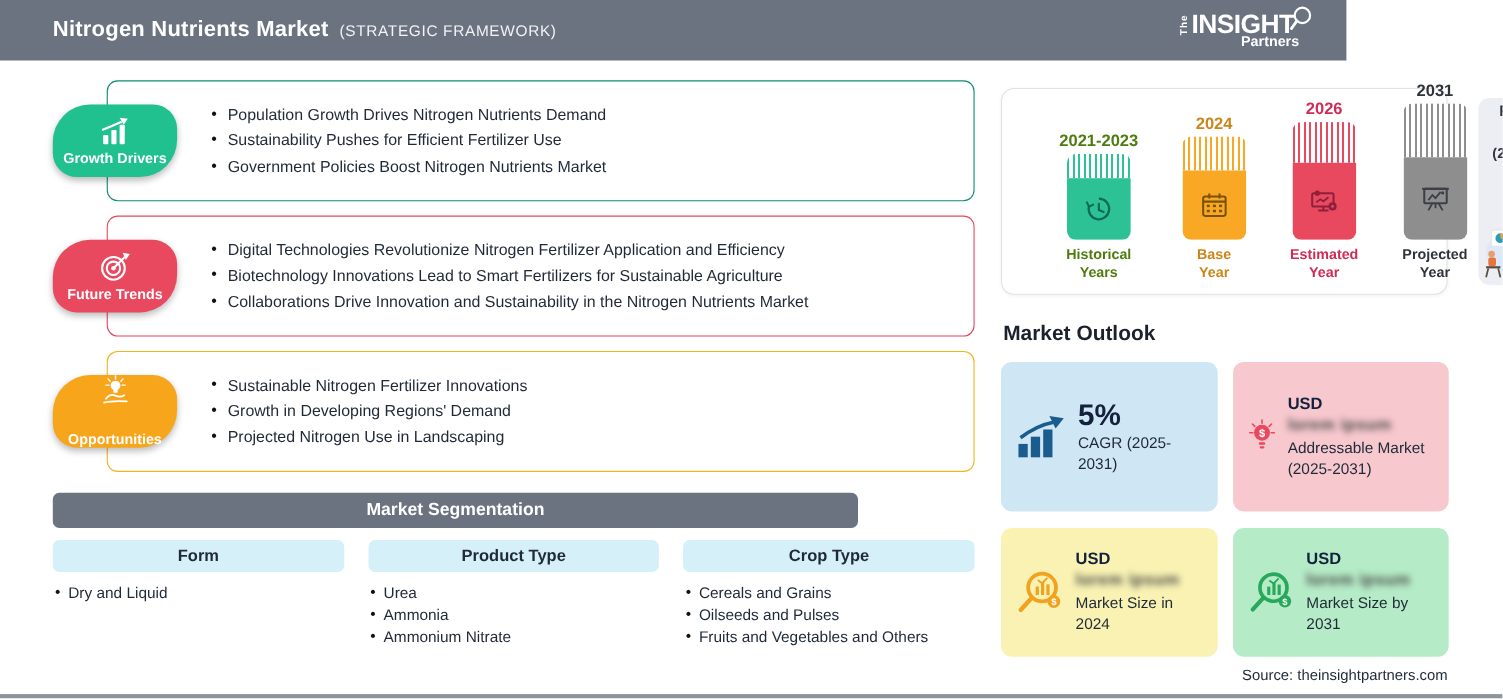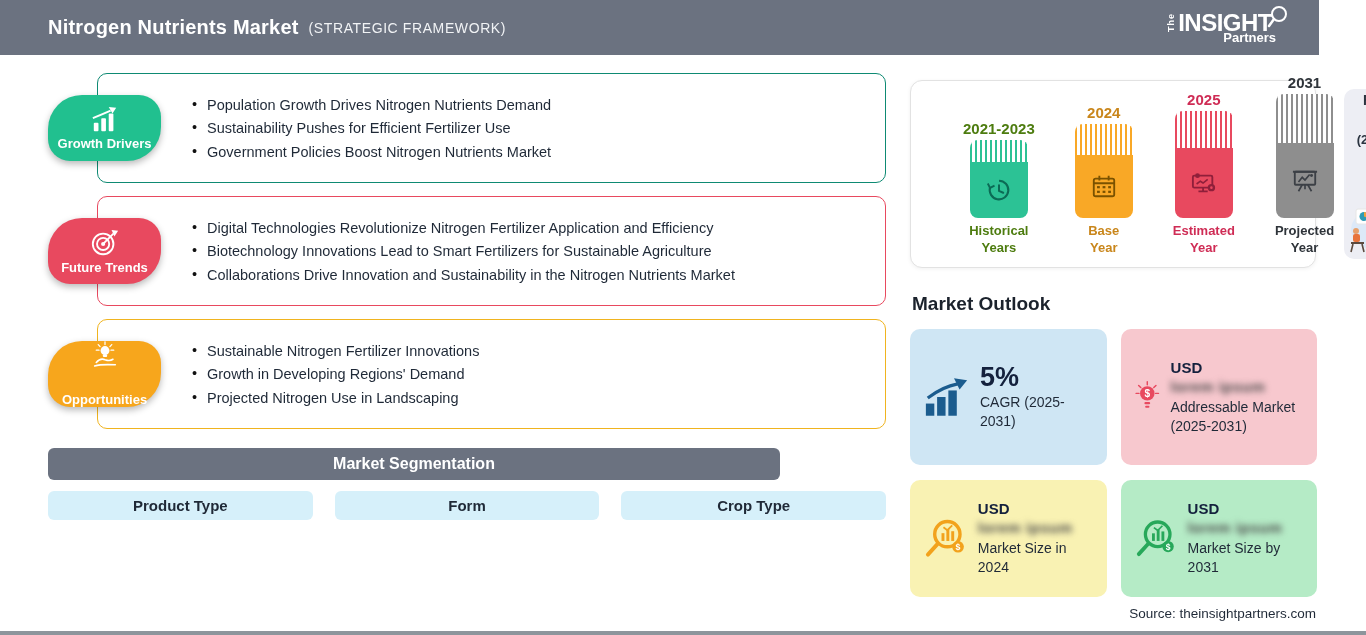--- a/index.html
+++ b/index.html
@@ -1,21 +1,21 @@
 <!DOCTYPE html>
 <html><head>
 <meta charset="utf-8">
 <style>
   * { margin:0; padding:0; box-sizing:border-box; }
   html,body { width:1366px; height:635px; }
   body { font-family:"Liberation Sans", sans-serif; background:#ffffff; position:relative; overflow:hidden; }
   .page { position:absolute; inset:0; background:#fff; }
 
   
-  .header { position:absolute; top:0; left:0; width:1319px; height:55px; background:#6b7280;
+  .header { position:absolute; top:0; left:0; width:1224px; height:55px; background:#6b7280;
             display:flex; align-items:center; padding:0 30px 0 48px; }
   .header-title { color:#fff; font-size:20px; font-weight:bold; letter-spacing:.2px; }
   .header-subtitle { color:#f1f3f5; font-size:14px; margin-left:10px; letter-spacing:.6px; }
   .logo { margin-left:auto; color:#fff; display:flex; flex-direction:column; align-items:flex-end; }
   .logo-top { display:flex; align-items:center; }
   .logo-the { writing-mode:vertical-rl; transform:rotate(180deg); font-size:9px; font-weight:bold;
               letter-spacing:1px; margin-right:2px; line-height:1; }
   .logo-insight { font-size:24px; font-weight:bold; letter-spacing:-.5px; line-height:1; }
   .logo-lens { margin-left:-5px; margin-top:-12px; }
   .logo-partners { font-size:13px; font-weight:bold; margin-top:-4px; padding-right:13px; line-height:1; }
@@ -181,28 +181,43 @@
           <li>Projected Nitrogen Use in Landscaping</li>
         </ul>
       </div>
     </div>
 
     <div class="seg-bar">
       <span class="seg-bar-title">Market Segmentation</span>
     </div>
     <div class="seg-pills">
       <div class="seg-col">
+          <div class="seg-pill">Form</div>
+        </div>
+      <div class="seg-col">
           <div class="seg-pill">Product Type</div>
-        </div>
-      <div class="seg-col">
-          <div class="seg-pill">Form</div>
         </div>
       <div class="seg-col">
           <div class="seg-pill">Crop Type</div>
         </div>
+    </div>
+    <div class="seg-lists">
+      <ul class="seg-list">
+        <li>Dry and Liquid</li>
+      </ul>
+      <ul class="seg-list">
+        <li>Urea</li>
+        <li>Ammonia</li>
+        <li>Ammonium Nitrate</li>
+      </ul>
+      <ul class="seg-list">
+        <li>Cereals and Grains</li>
+        <li>Oilseeds and Pulses</li>
+        <li>Fruits and Vegetables and Others</li>
+      </ul>
     </div>
   </div>
 
   <div class="right-col">
 
     <div class="timeline-card">
       <div class="bars-area">
 
         <div class="bar-col">
           <span class="bar-year c-teal">2021-2023</span>
@@ -240,21 +255,21 @@
                 </g>
               </svg>
             </div>
           </div>
           <span class="bar-sub c-gold">
             <span>Base</span><br><span>Year</span>
           </span>
         </div>
 
         <div class="bar-col">
-          <span class="bar-year c-crimson">2025</span>
+          <span class="bar-year c-crimson">2026</span>
           <div class="bar redbar">
             <div class="bar-cap"></div>
             <div class="bar-body">
               <svg width="28" height="25" viewBox="0 0 30 27">
                 <rect x="3" y="5" width="21" height="13" rx="1.5" fill="none" stroke="#8f1f3a" stroke-width="2"></rect>
                 <path d="M9 22 h10 M14 18 v4" stroke="#8f1f3a" stroke-width="2"></path>
                 <path d="M7 14 l4-3 3 2 5-4" fill="none" stroke="#8f1f3a" stroke-width="1.8"></path>
                 <circle cx="23" cy="18" r="4" fill="#8f1f3a"></circle>
                 <circle cx="23" cy="18" r="1.4" fill="#e8495f"></circle>
                 <circle cx="8" cy="5" r="2.6" fill="#8f1f3a"></circle>

